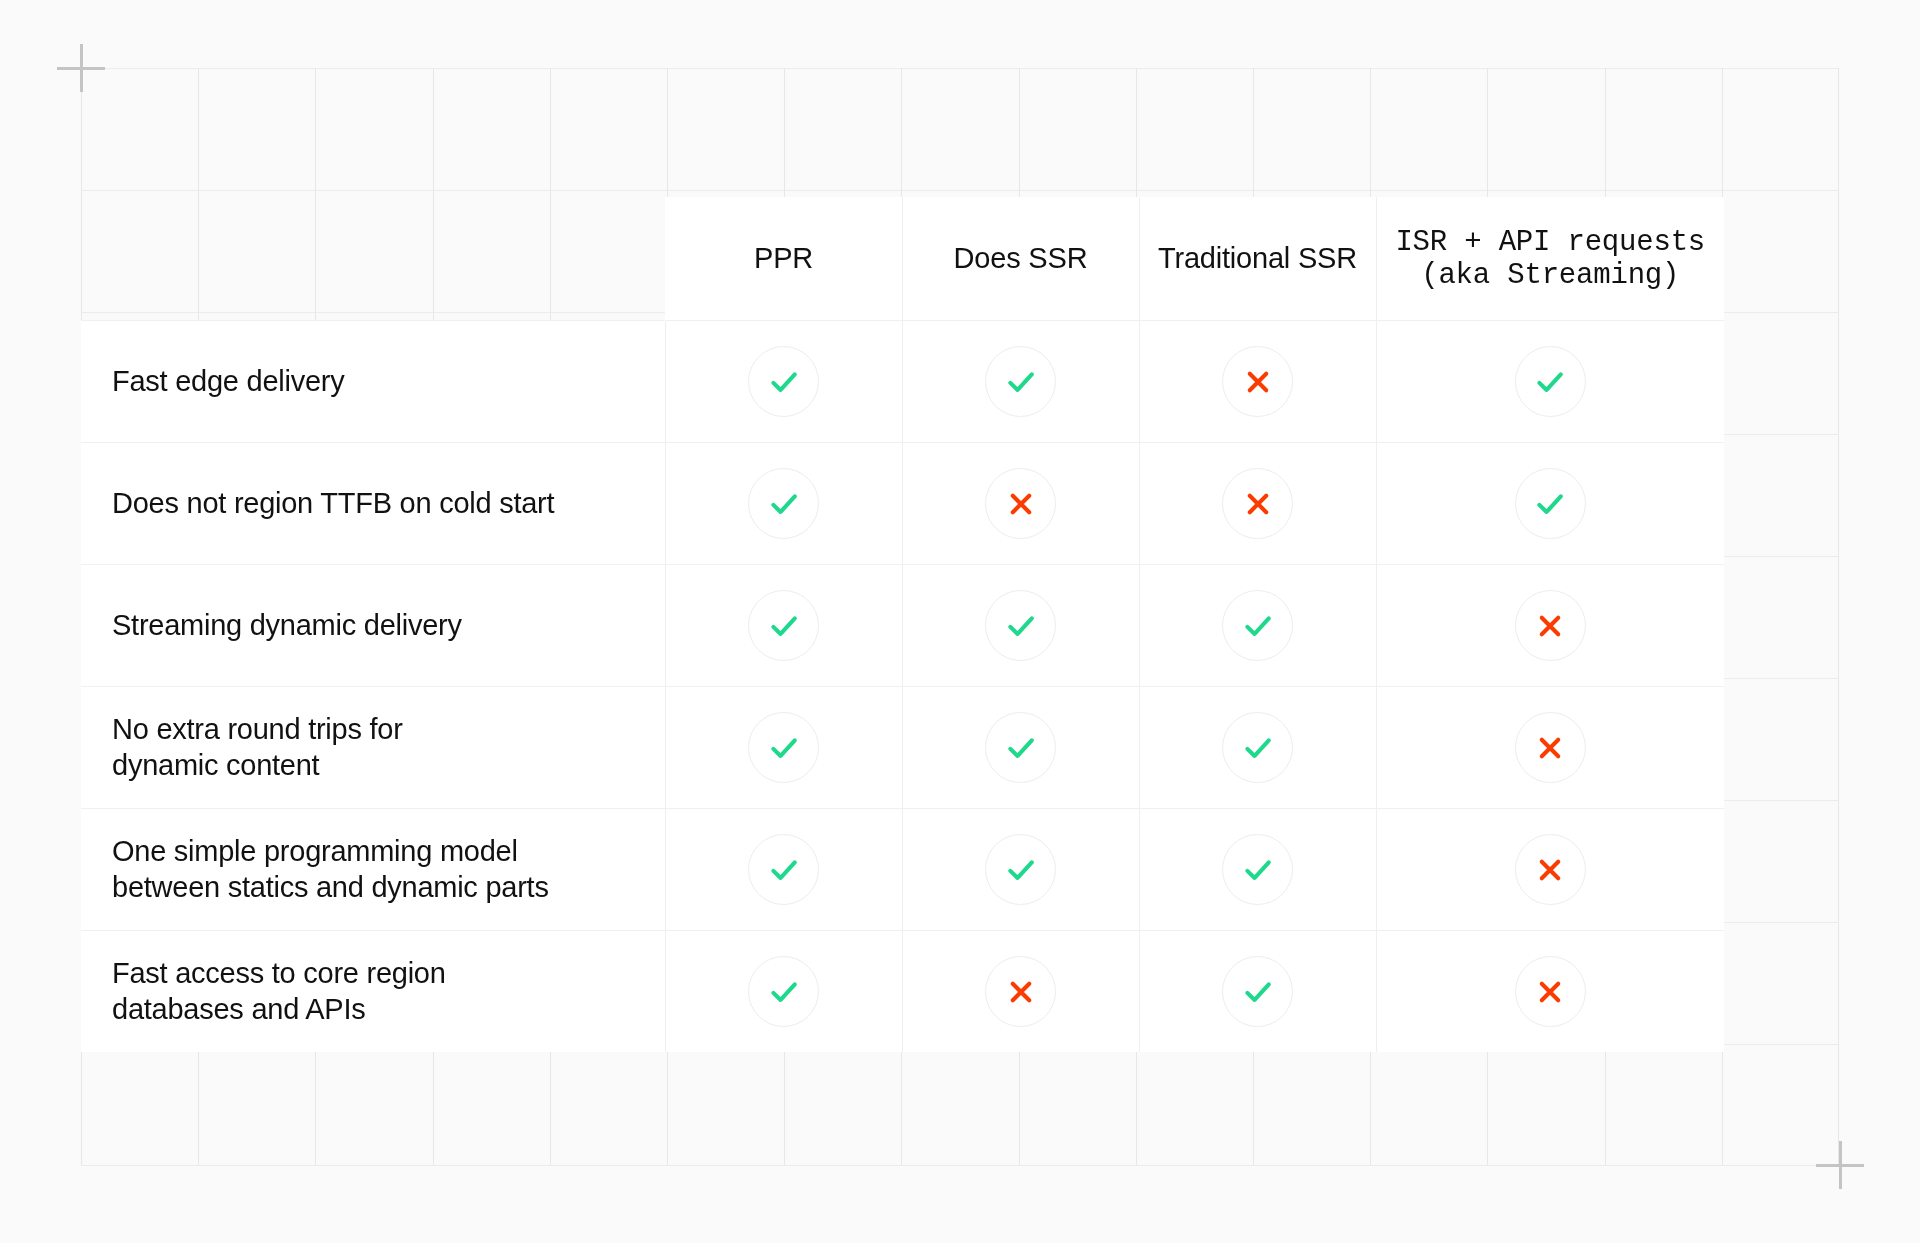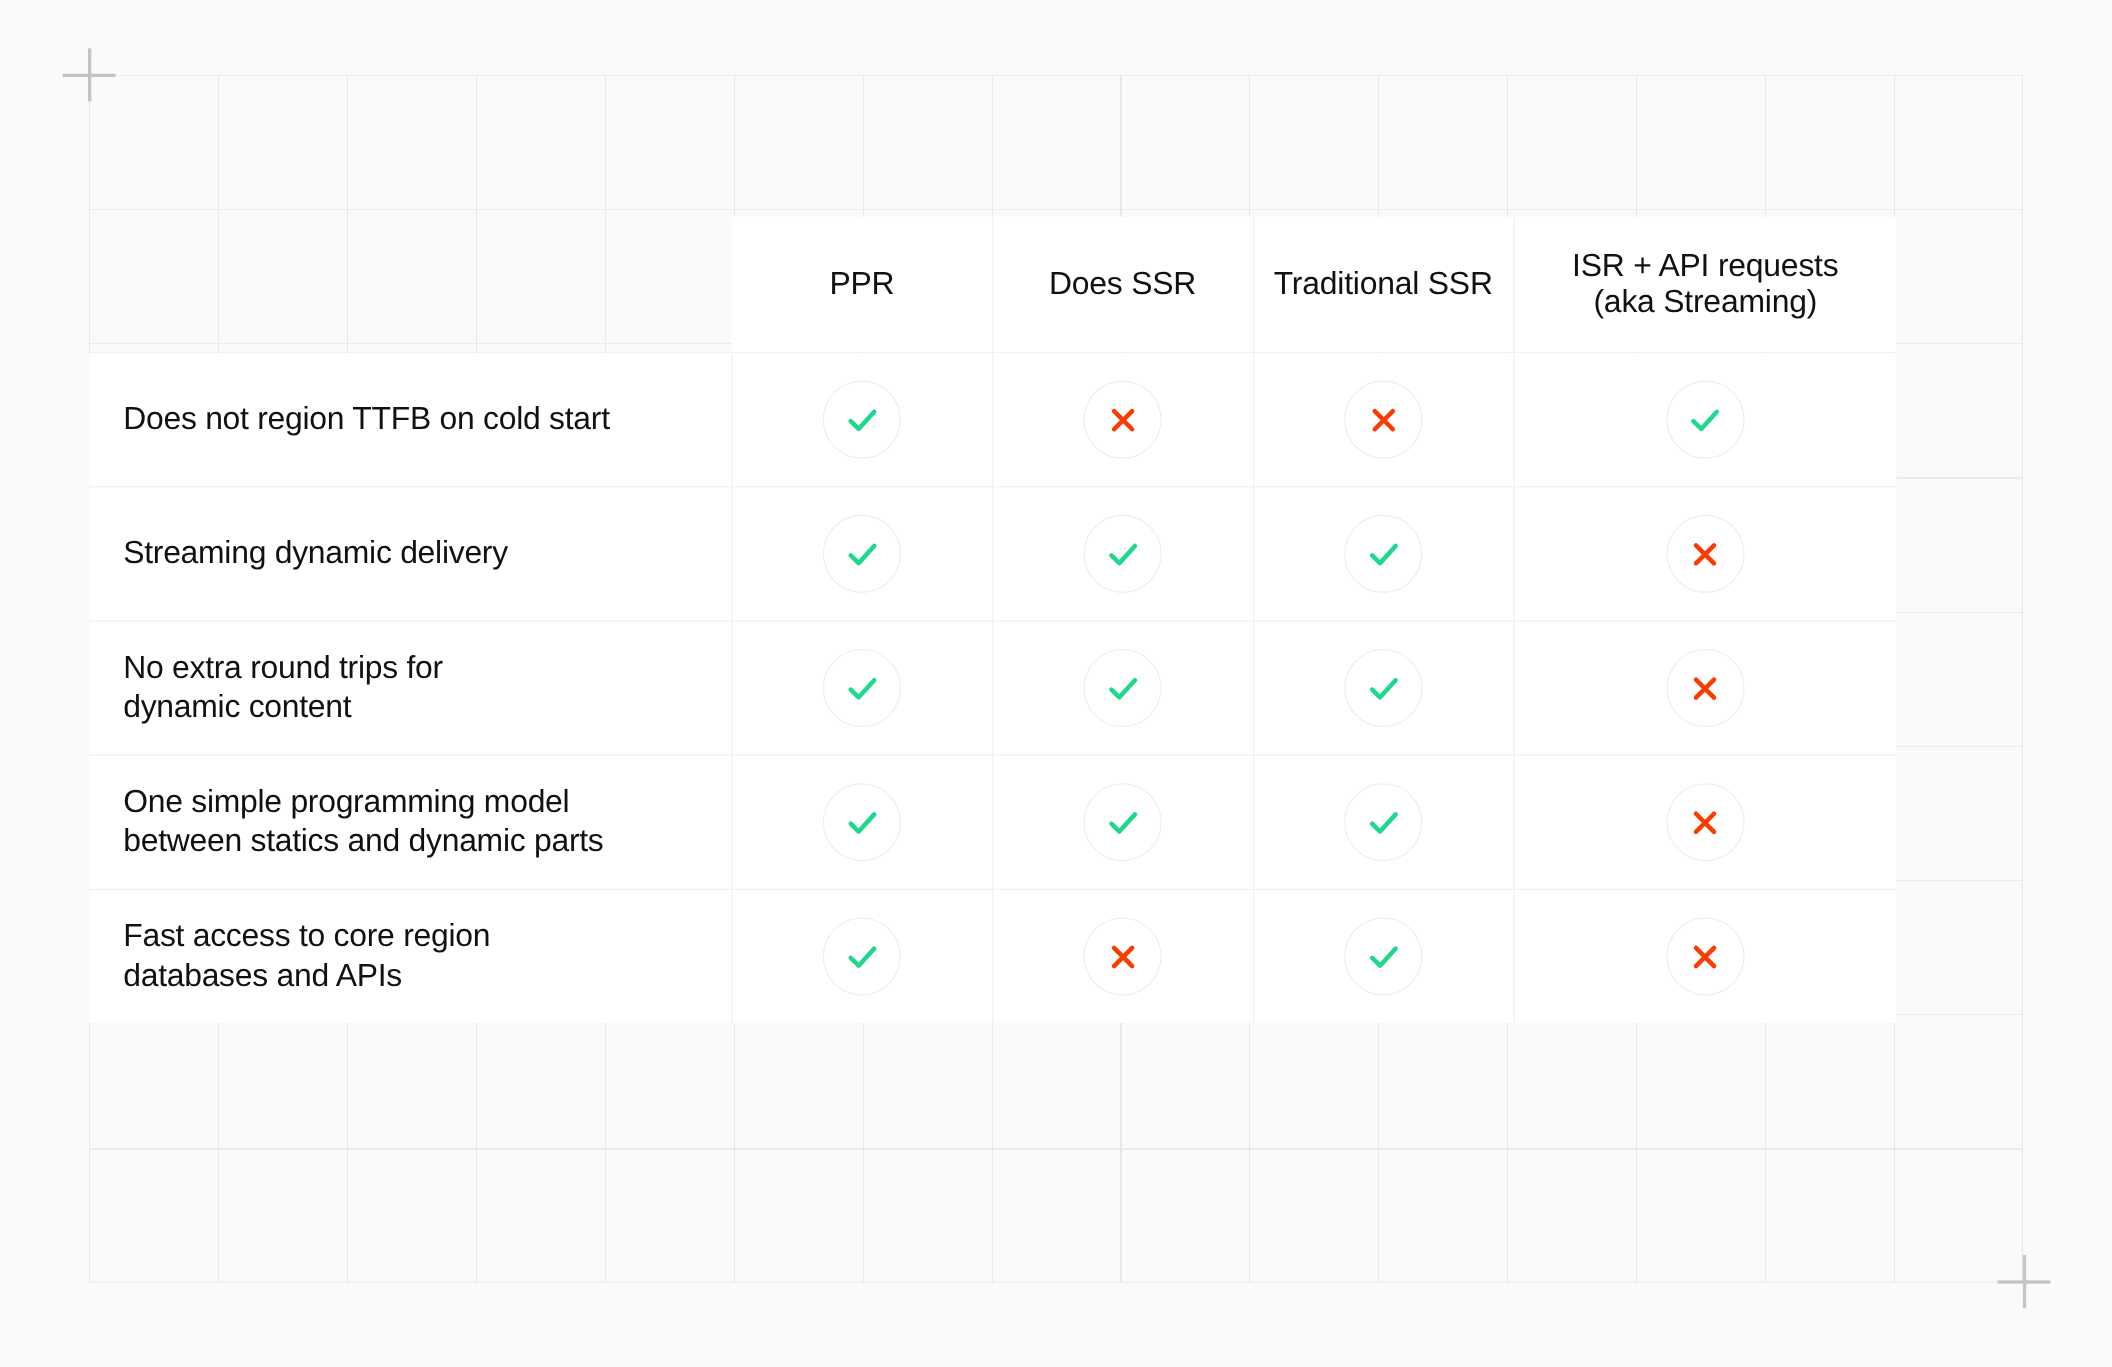--- a/index.html
+++ b/index.html
@@ -92,21 +92,21 @@
     font-weight: 400;
     font-size: 29px;
     color: #111111;
     letter-spacing: -0.2px;
     border-right: 1px solid #efefef;
   }
   thead th.head-label {
     background: transparent;
     border-right: 1px solid transparent;
   }
-  thead th:last-child { border-right: none; }
+  thead th:last-child { border-right: none; font-family: Liberation Mono, monospace; }
   .head-line2 { display: block; }
 
   tbody tr { background: #ffffff; }
   tbody td {
     height: 121px;
     padding: 0;
     vertical-align: middle;
     border-top: 1px solid #f0f0f0;
     border-right: 1px solid #efefef;
   }
@@ -168,20 +168,43 @@
             <span>Traditional SSR</span>
           </th>
           <th>
             <span>ISR + API requests</span>
             <span class="head-line2">(aka Streaming)</span>
           </th>
         </tr>
       </thead>
       <tbody id="table-body">
           <tr>
+            <td class="label-cell"><span>Fast edge delivery</span></td>
+            <td class="mark-cell"><span class="mark">
+                <svg width="34" height="34" viewBox="0 0 24 24" fill="none">
+                  <path d="M4.5 12.6 L9.6 17.6 L19.6 6.6" stroke="#1ed98b" stroke-width="2.9" stroke-linecap="round" stroke-linejoin="round"></path>
+                </svg>
+              </span></td>
+            <td class="mark-cell"><span class="mark">
+                <svg width="34" height="34" viewBox="0 0 24 24" fill="none">
+                  <path d="M4.5 12.6 L9.6 17.6 L19.6 6.6" stroke="#1ed98b" stroke-width="2.9" stroke-linecap="round" stroke-linejoin="round"></path>
+                </svg>
+              </span></td>
+            <td class="mark-cell"><span class="mark">
+                <svg width="34" height="34" viewBox="0 0 24 24" fill="none">
+                  <path d="M6.2 6.2 L17.8 17.8 M17.8 6.2 L6.2 17.8" stroke="#fa3c00" stroke-width="2.9" stroke-linecap="round" stroke-linejoin="round"></path>
+                </svg>
+              </span></td>
+            <td class="mark-cell"><span class="mark">
+                <svg width="34" height="34" viewBox="0 0 24 24" fill="none">
+                  <path d="M4.5 12.6 L9.6 17.6 L19.6 6.6" stroke="#1ed98b" stroke-width="2.9" stroke-linecap="round" stroke-linejoin="round"></path>
+                </svg>
+              </span></td>
+          </tr>
+          <tr>
             <td class="label-cell"><span>Does not region TTFB on cold start</span></td>
             <td class="mark-cell"><span class="mark">
                 <svg width="34" height="34" viewBox="0 0 24 24" fill="none">
                   <path d="M4.5 12.6 L9.6 17.6 L19.6 6.6" stroke="#1ed98b" stroke-width="2.9" stroke-linecap="round" stroke-linejoin="round"></path>
                 </svg>
               </span></td>
             <td class="mark-cell"><span class="mark">
                 <svg width="34" height="34" viewBox="0 0 24 24" fill="none">
                   <path d="M6.2 6.2 L17.8 17.8 M17.8 6.2 L6.2 17.8" stroke="#fa3c00" stroke-width="2.9" stroke-linecap="round" stroke-linejoin="round"></path>
                 </svg>

